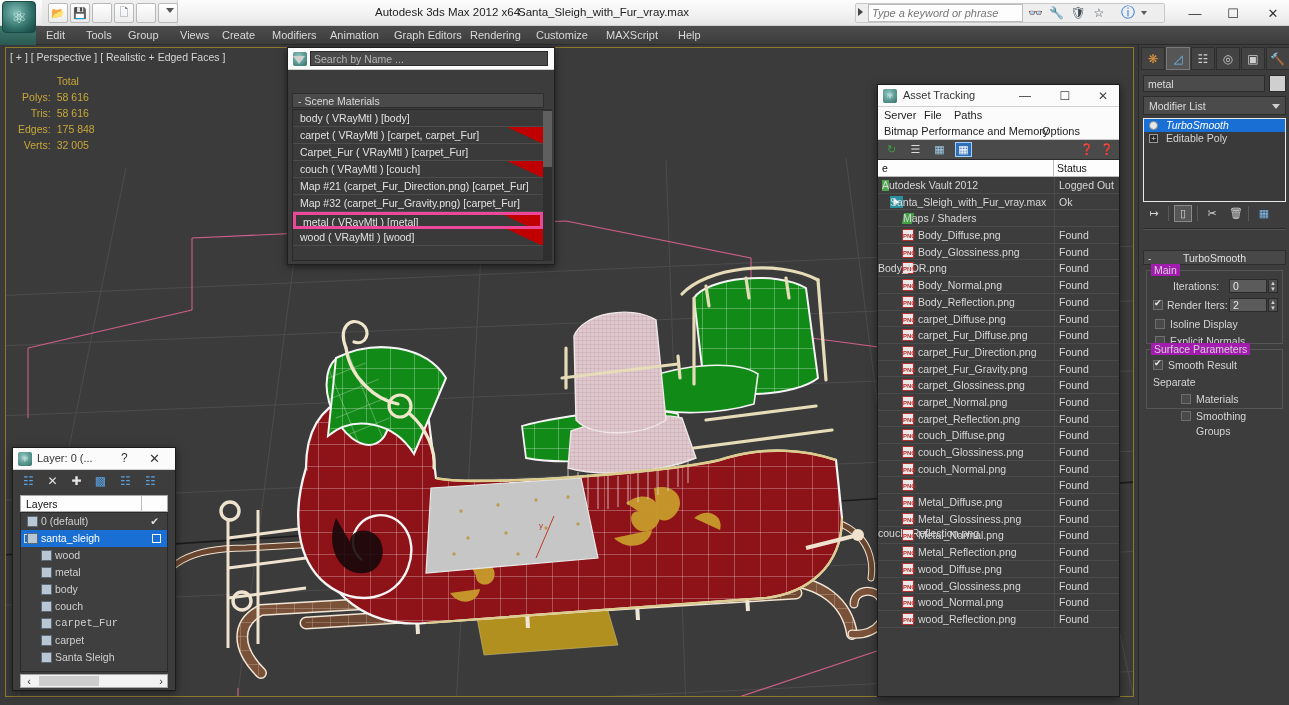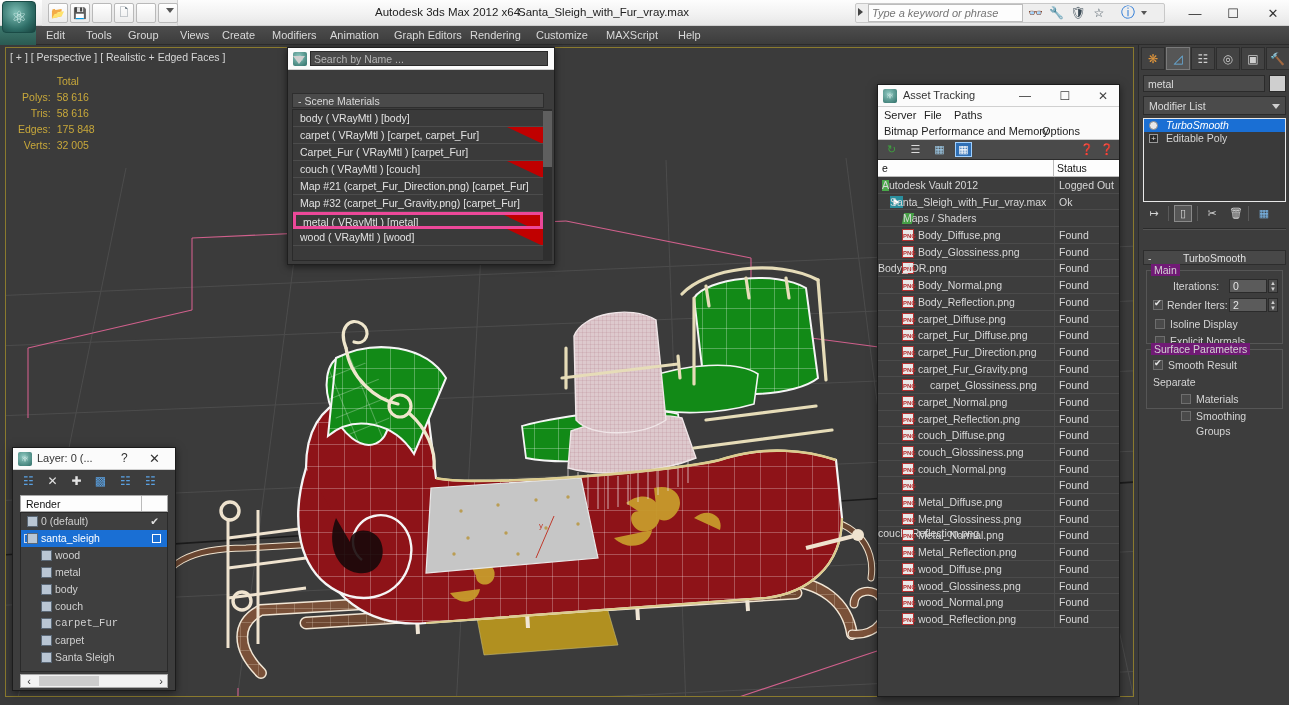--- a/index.html
+++ b/index.html
@@ -167,21 +167,21 @@
     align-items:center; justify-content:center; font-size:11px; color:#d5d5d5;}
   .stdiv{ position:absolute; top:1px; width:1px; height:15px; background:#5a5a5a;}
   #cpdiv{ position:absolute; left:4px; top:183px; width:143px; height:2px;
     border-top:1px solid #2b2b2b; border-bottom:1px solid #535353;}
 
   .rollout{ position:absolute; left:4px; width:143px; background:#3d3d3d;}
   .rolltitle{ position:relative; height:15px; line-height:14px; text-align:center;
     color:#e0e0e0; font-size:10.5px; background:#484848; border:1px solid #2d2d2d;}
   .rolltitle .minus{ position:absolute; left:4px; top:0; color:#d5d5d5;}
   .group{ position:relative; margin:5px 3px 2px 3px; border:1px solid #565656; padding:8px 4px 4px 4px;}
-  .grouplabel{ position:absolute; left:4px; top:-7px; background:#701a75; padding:0 3px;
+  .grouplabel{ position:absolute; left:4px; top:-7px; background:#a21caf; padding:0 3px;
     color:#d2d2d2; font-size:10.5px;}
   .fieldrow{ position:relative; height:16px; margin-bottom:3px;}
   .flabel{ position:absolute; color:#d5d5d5; font-size:10.5px; line-height:15px;}
   .spin{ position:absolute; height:14px; background:#5b5b5b; border:1px solid #2b2b2b;
     color:#e5e5e5; font-size:10.5px; line-height:13px; padding-left:3px;}
   .spinarrows{ position:absolute; width:10px; height:14px; background:#4e4e4e;
     border:1px solid #2b2b2b; color:#d0d0d0; font-size:6px; text-align:center; line-height:6px;}
   .chk{ position:absolute; width:10px; height:10px; background:#4a4a4a; border:1px solid #6e6e6e;}
   .chk.on:after{ content:"\2714"; position:absolute; left:0; top:-3px; color:#e8e8e8; font-size:9px;}
   .radio{ position:absolute; width:9px; height:9px; border-radius:50%;
@@ -614,21 +614,21 @@
         <span class="atname" style="padding-left: 40px;">carpet_Fur_Direction.png</span>
         <span class="atstat">Found</span>
       </div>
       <div class="atrow">
         <span class="pngico" style="left: 24px;">PNG</span>
         <span class="atname" style="padding-left: 40px;">carpet_Fur_Gravity.png</span>
         <span class="atstat">Found</span>
       </div>
       <div class="atrow">
         <span class="pngico" style="left: 24px;">PNG</span>
-        <span class="atname" style="padding-left: 52px;">carpet_Glossiness.png</span>
+        <span class="atname" style="padding-left: 40px;">carpet_Glossiness.png</span>
         <span class="atstat">Found</span>
       </div>
       <div class="atrow">
         <span class="pngico" style="left: 24px;">PNG</span>
         <span class="atname" style="padding-left: 40px;">carpet_Normal.png</span>
         <span class="atstat">Found</span>
       </div>
       <div class="atrow">
         <span class="pngico" style="left: 24px;">PNG</span>
         <span class="atname" style="padding-left: 40px;">carpet_Reflection.png</span>
@@ -826,21 +826,21 @@
       </div>
     <div class="ltb" style="left:104px">
         <span style="color:#5aa0e0">☷</span>
       </div>
     <div class="ltb" style="left:129px">
         <span style="color:#5aa0e0">☷</span>
       </div>
   </div>
 
   <div id="layhdr">
-    <div id="layhdrtext">Render</div>
+    <div id="layhdrtext">Layers</div>
     <div id="layhdrsplit"></div>
   </div>
 
   <div id="laylist">
       <div class="layrow">
         <span class="layicon" style="left: 6px; background: rgb(185, 198, 212); border: 1px solid rgb(91, 104, 118);"></span>
         <span style="position: absolute; left: 20px; top: 0px;">0 (default)</span>
         <span style="position: absolute; right: 8px; top: 0px; color: rgb(224, 224, 224);">✔</span>
       </div>
       <div class="layrow sel">

